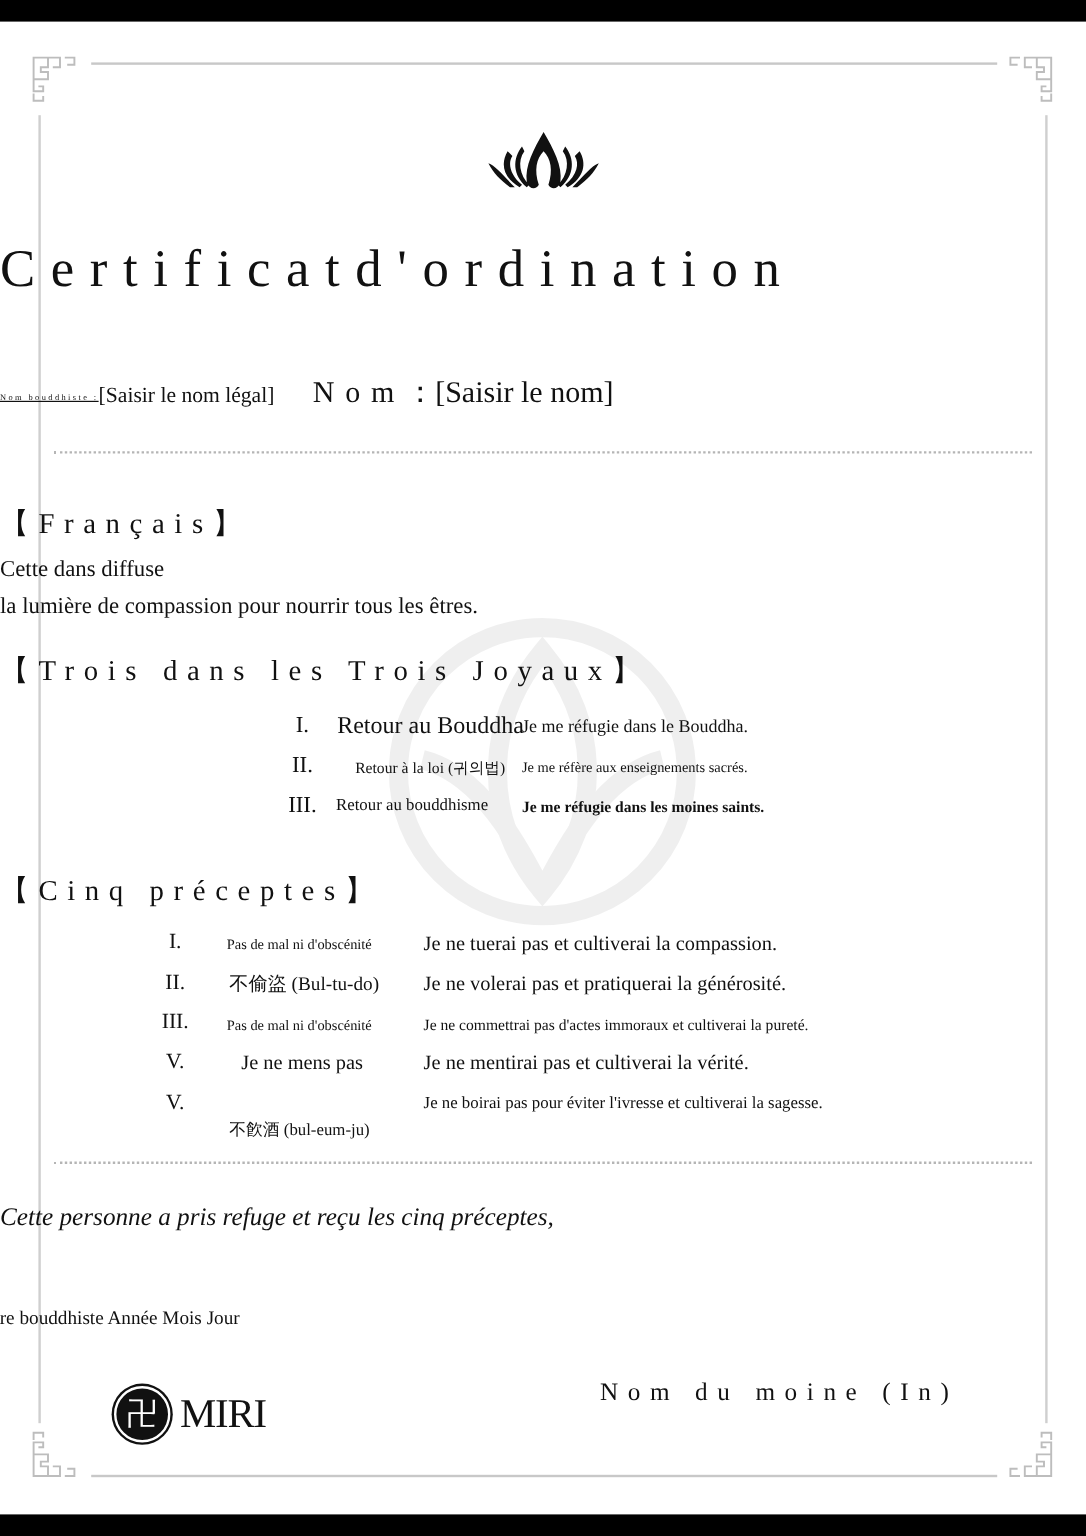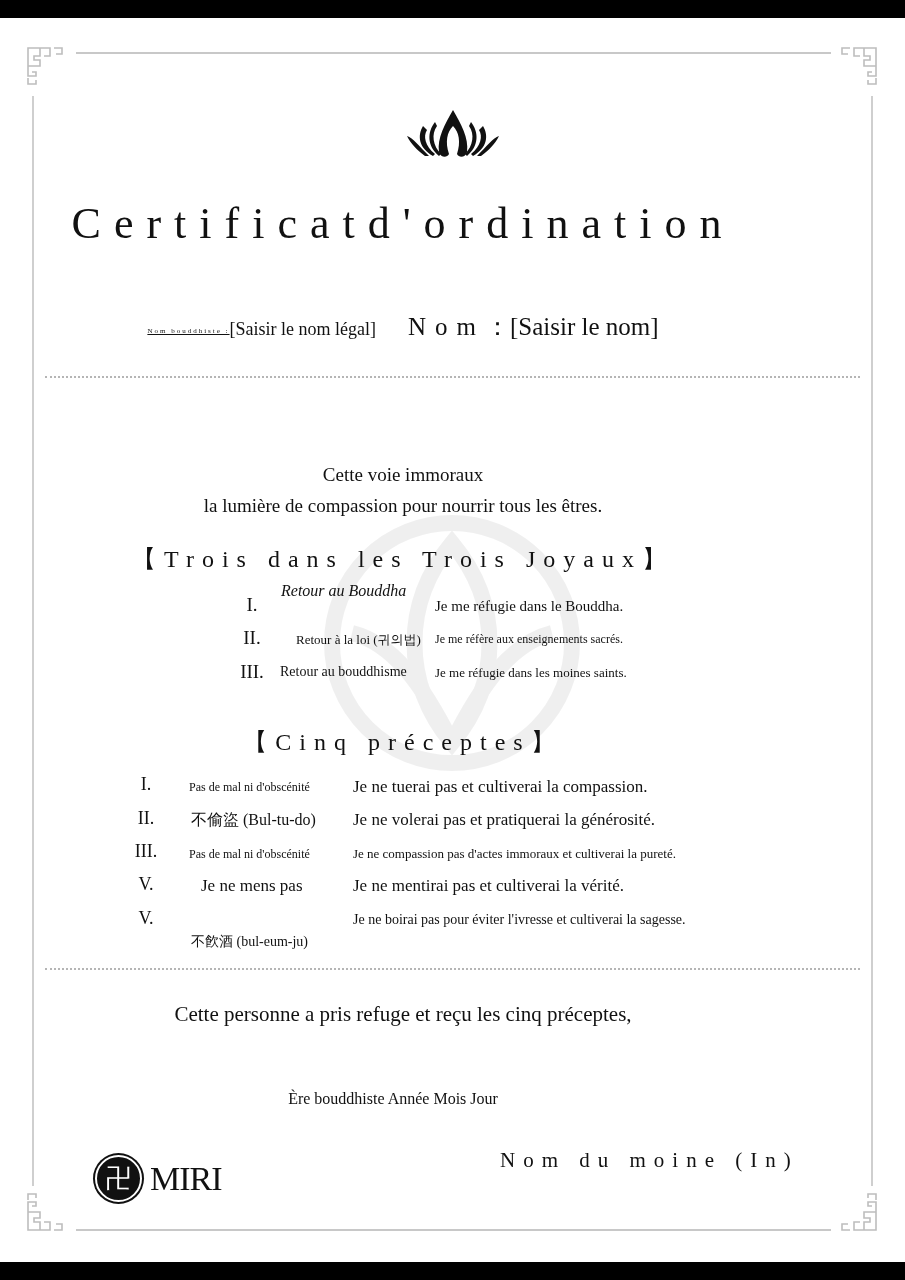--- a/index.html
+++ b/index.html
@@ -2,21 +2,21 @@
 <html><head>
 <meta charset="utf-8">
 <style>
   html, body { margin:0; padding:0; }
   body { width:905px; height:1280px; background:#000; position:relative; overflow:hidden; font-family:"Liberation Serif", "DejaVu Serif", serif; color:#111; }
   .page { position:absolute; left:0; top:18px; width:905px; height:1244px; background:#fff; }
   .hline { position:absolute; height:2px; background:#c8c8c8; }
   .vline { position:absolute; width:2px; background:#cfcfcf; }
   .corner { position:absolute; width:40px; height:40px; }
   .dotted { position:absolute; left:45px; width:815px; border-top:2px dotted #b5b5b5; height:0; }
-  .center { position:absolute; left:0; width:806px; text-align:center; }
+  .center { position:absolute; left:0; width:806px; }
   .title { top:180px; font-size:44px; letter-spacing:13px; }
   .names { top:292px; }
   .names .small { font-size:7px; letter-spacing:2px; vertical-align:middle;text-decoration:underline; }
   .names .med { font-size:18px; }
   .names .big { font-size:25px; letter-spacing:9px; margin-left:32px; }
   .names .bigv { font-size:25px; }
   .h2 { font-size:24px; letter-spacing:8px; }
   .p { font-size:19px; line-height:31px; }
   .row { position:absolute; white-space:nowrap; }
   .num { position:absolute; text-align:center; }
@@ -66,72 +66,73 @@
   </svg>
 
   <div class="center title">Certificatd'ordination</div>
 
   <div class="center names">
     <span class="small">Nom bouddhiste :</span><span class="med">[Saisir le nom légal]</span><span class="big">Nom</span><span class="bigv">：[Saisir le nom]</span>
   </div>
 
   <div class="dotted" style="top:358px;"></div>
 
-  <div class="center p" style="top:441px;">Cette voie immoraux</div>
+  <div class="center h2" style="top:402px;">【Français】</div>
+  <div class="center p" style="top:441px;">Cette dans diffuse</div>
   <div class="center p" style="top:472px;">la lumière de compassion pour nourrir tous les êtres.</div>
 
   <div class="center h2" style="top:525px;">【Trois dans les Trois Joyaux】</div>
 
   <div>
     <div class="num" style="left:232px; top:576px; width:40px; font-size:19px;">I.</div>
-    <div class="row" style="left:281px; top:564px; font-size:16px;font-style:italic;">Retour au Bouddha</div>
+    <div class="row" style="left:281px; top:576px; font-size:20px;">Retour au Bouddha</div>
     <div class="row" style="left:435px; top:580px; font-size:15px;">Je me réfugie dans le Bouddha.</div>
   </div>
   <div>
     <div class="num" style="left:232px; top:609px; width:40px; font-size:19px;">II.</div>
     <div class="row" style="left:284px; top:613px; font-size:13px;margin-left:12px;">Retour à la loi (귀의법)</div>
     <div class="row" style="left:435px; top:614px; font-size:12px;">Je me réfère aux enseignements sacrés.</div>
   </div>
   <div>
     <div class="num" style="left:232px; top:643px; width:40px; font-size:19px;">III.</div>
     <div class="row" style="left:280px; top:646px; font-size:14px;">Retour au bouddhisme</div>
-    <div class="row" style="left:435px; top:647px; font-size:13px;">Je me réfugie dans les moines saints.</div>
+    <div class="row" style="left:435px; top:647px; font-size:13px;font-weight:bold;">Je me réfugie dans les moines saints.</div>
   </div>
 
   <div class="center h2" style="top:708px;">【Cinq préceptes】</div>
 
   <div>
     <div class="num" style="left:126px; top:756px; width:40px; font-size:18px;">I.</div>
     <div class="row" style="left:189px; top:762px; font-size:12px;">Pas de mal ni d'obscénité</div>
     <div class="row" style="left:353px; top:759px; font-size:17px;">Je ne tuerai pas et cultiverai la compassion.</div>
   </div>
   <div>
     <div class="num" style="left:126px; top:790px; width:40px; font-size:18px;">II.</div>
     <div class="row" style="left:191px; top:792px; font-size:16px;text-align:center;">不偷盜 (Bul-tu-do)</div>
     <div class="row" style="left:353px; top:792px; font-size:17px;">Je ne volerai pas et pratiquerai la générosité.</div>
   </div>
   <div>
     <div class="num" style="left:126px; top:823px; width:40px; font-size:18px;">III.</div>
     <div class="row" style="left:189px; top:829px; font-size:12px;">Pas de mal ni d'obscénité</div>
-    <div class="row" style="left:353px; top:828px; font-size:13px;">Je ne compassion pas d'actes immoraux et cultiverai la pureté.</div>
+    <div class="row" style="left:353px; top:828px; font-size:13px;">Je ne commettrai pas d'actes immoraux et cultiverai la pureté.</div>
   </div>
   <div>
     <div class="num" style="left:126px; top:856px; width:40px; font-size:18px;">V.</div>
     <div class="row" style="left:201px; top:858px; font-size:17px;">Je ne mens pas</div>
     <div class="row" style="left:353px; top:858px; font-size:17px;">Je ne mentirai pas et cultiverai la vérité.</div>
   </div>
   <div>
     <div class="num" style="left:126px; top:890px; width:40px; font-size:18px;">V.</div>
     <div class="row" style="left:191px; top:915px; font-size:14px;">不飮酒 (bul-eum-ju)</div>
     <div class="row" style="left:353px; top:894px; font-size:14px;">Je ne boirai pas pour éviter l'ivresse et cultiverai la sagesse.</div>
   </div>
 
   <div class="dotted" style="top:950px;"></div>
 
-  <div class="center" style="top:984px; font-size:21px;">Cette personne a pris refuge et reçu les cinq préceptes,</div>
+  <div class="center" style="top:984px; font-size:21px;font-style:italic;">Cette personne a pris refuge et reçu les cinq préceptes,</div>
   <div class="center" style="top:1072px; font-size:16px; left:-10px;">Ère bouddhiste Année Mois Jour</div>
 
   <div class="logo">
     <div class="circ">
         <span>卍</span>
       </div>
     <div class="txt">MIRI</div>
   </div>
 
   <div class="row" style="left:500px; top:1130px; font-size:21px; letter-spacing:8px;">Nom du moine (In)</div>

